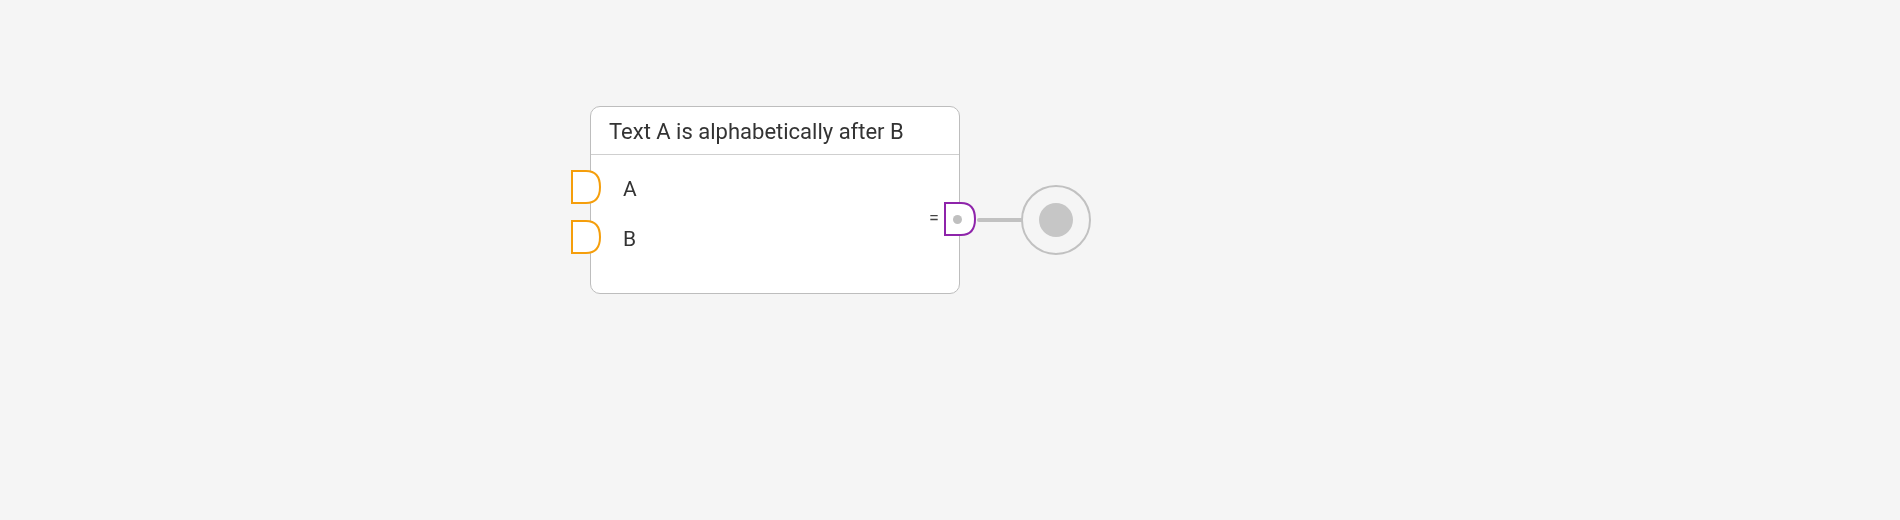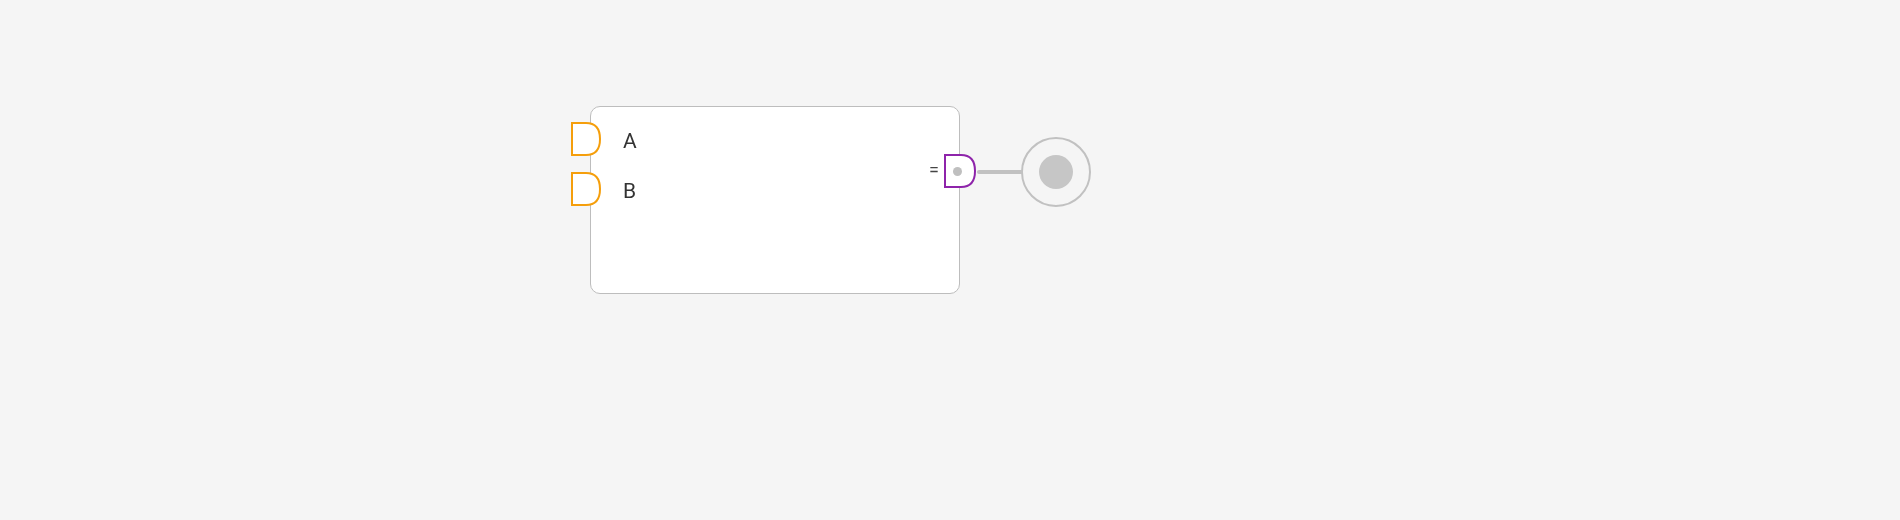--- a/index.html
+++ b/index.html
@@ -121,20 +121,21 @@
     background: #c6c6c6;
     border-radius: 50%;
   }
 </style>
 </head>
 <body>
 
 <div class="canvas">
 
   <div class="node">
+    <div class="node-header">Text A is alphabetically after B</div>
 
     <div class="node-body">
 
       <div class="port-in a">
         <svg width="32" height="36" viewBox="0 0 32 36">
           <path d="M2 2 H16 Q30 2 30 18 Q30 34 16 34 H2 Z" fill="#ffffff" stroke="#f59e0b" stroke-width="2"></path>
         </svg>
       </div>
       <div class="input-row a">A</div>
 

